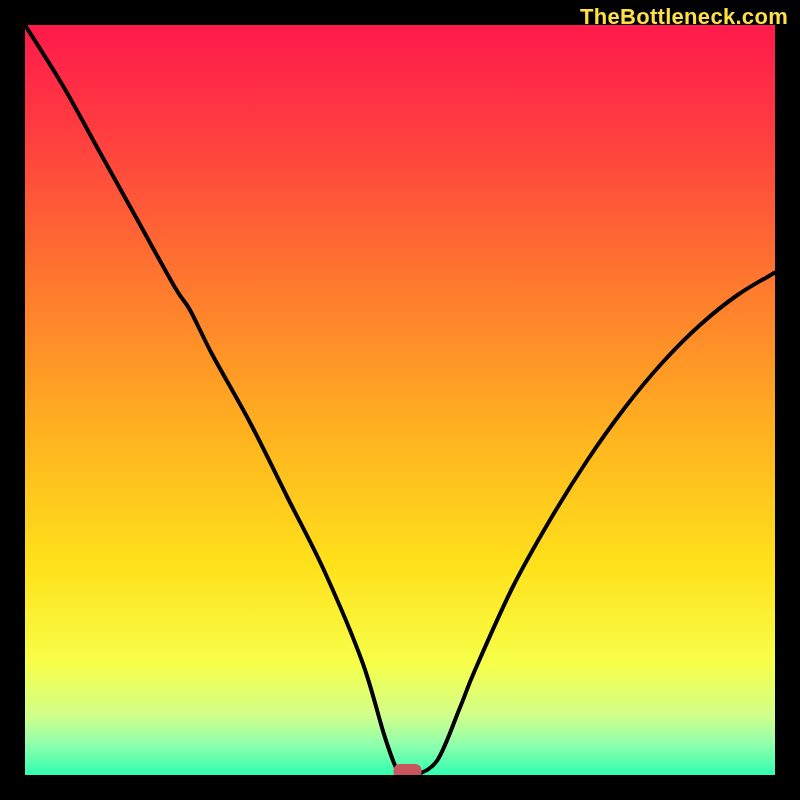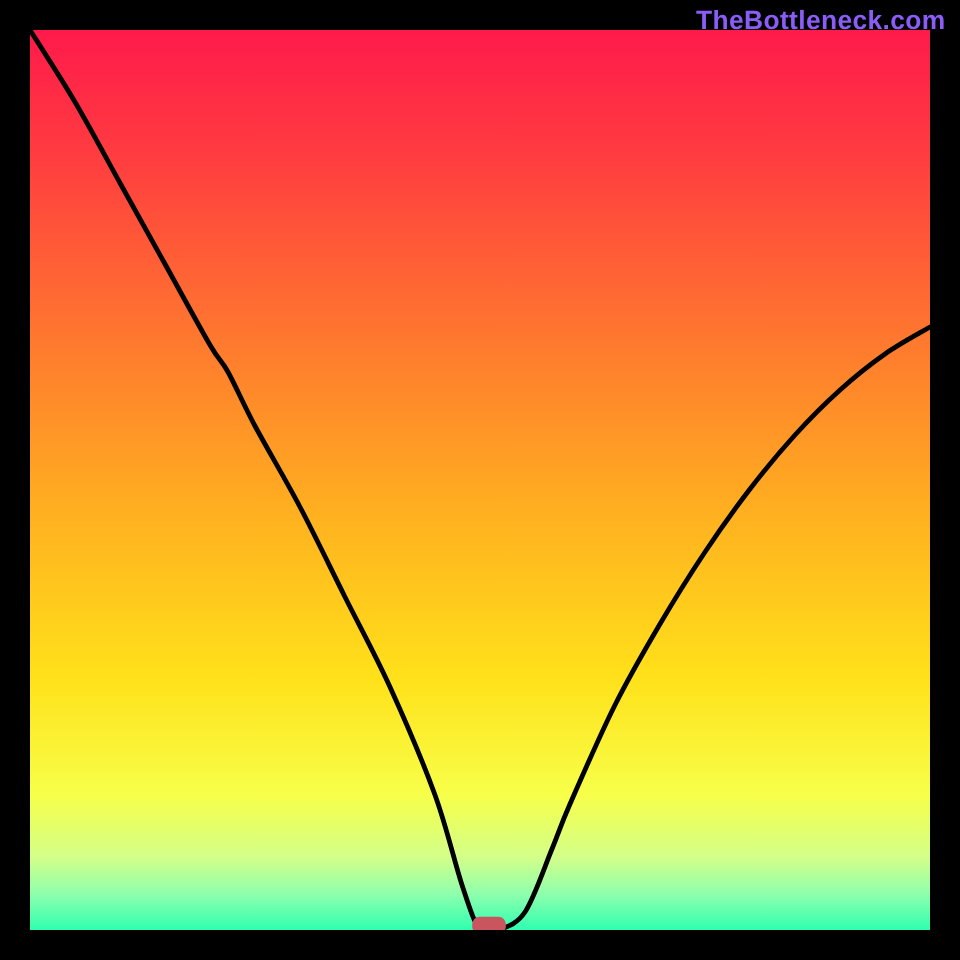--- a/index.html
+++ b/index.html
@@ -14,21 +14,21 @@
   .chart-outer {
     position: relative;
     width: 800px;
     height: 800px;
     background: #000000;
   }
   .watermark {
     position: absolute;
     top: 4px;
     right: 12px;
-    color: #8b5cf6;
+    color: #fde047;
     font-size: 22px;
     font-weight: 600;
     letter-spacing: 0.3px;
     z-index: 10;
   }
   .plot-area {
     position: absolute;
     left: 25px;
     top: 25px;
     width: 750px;

